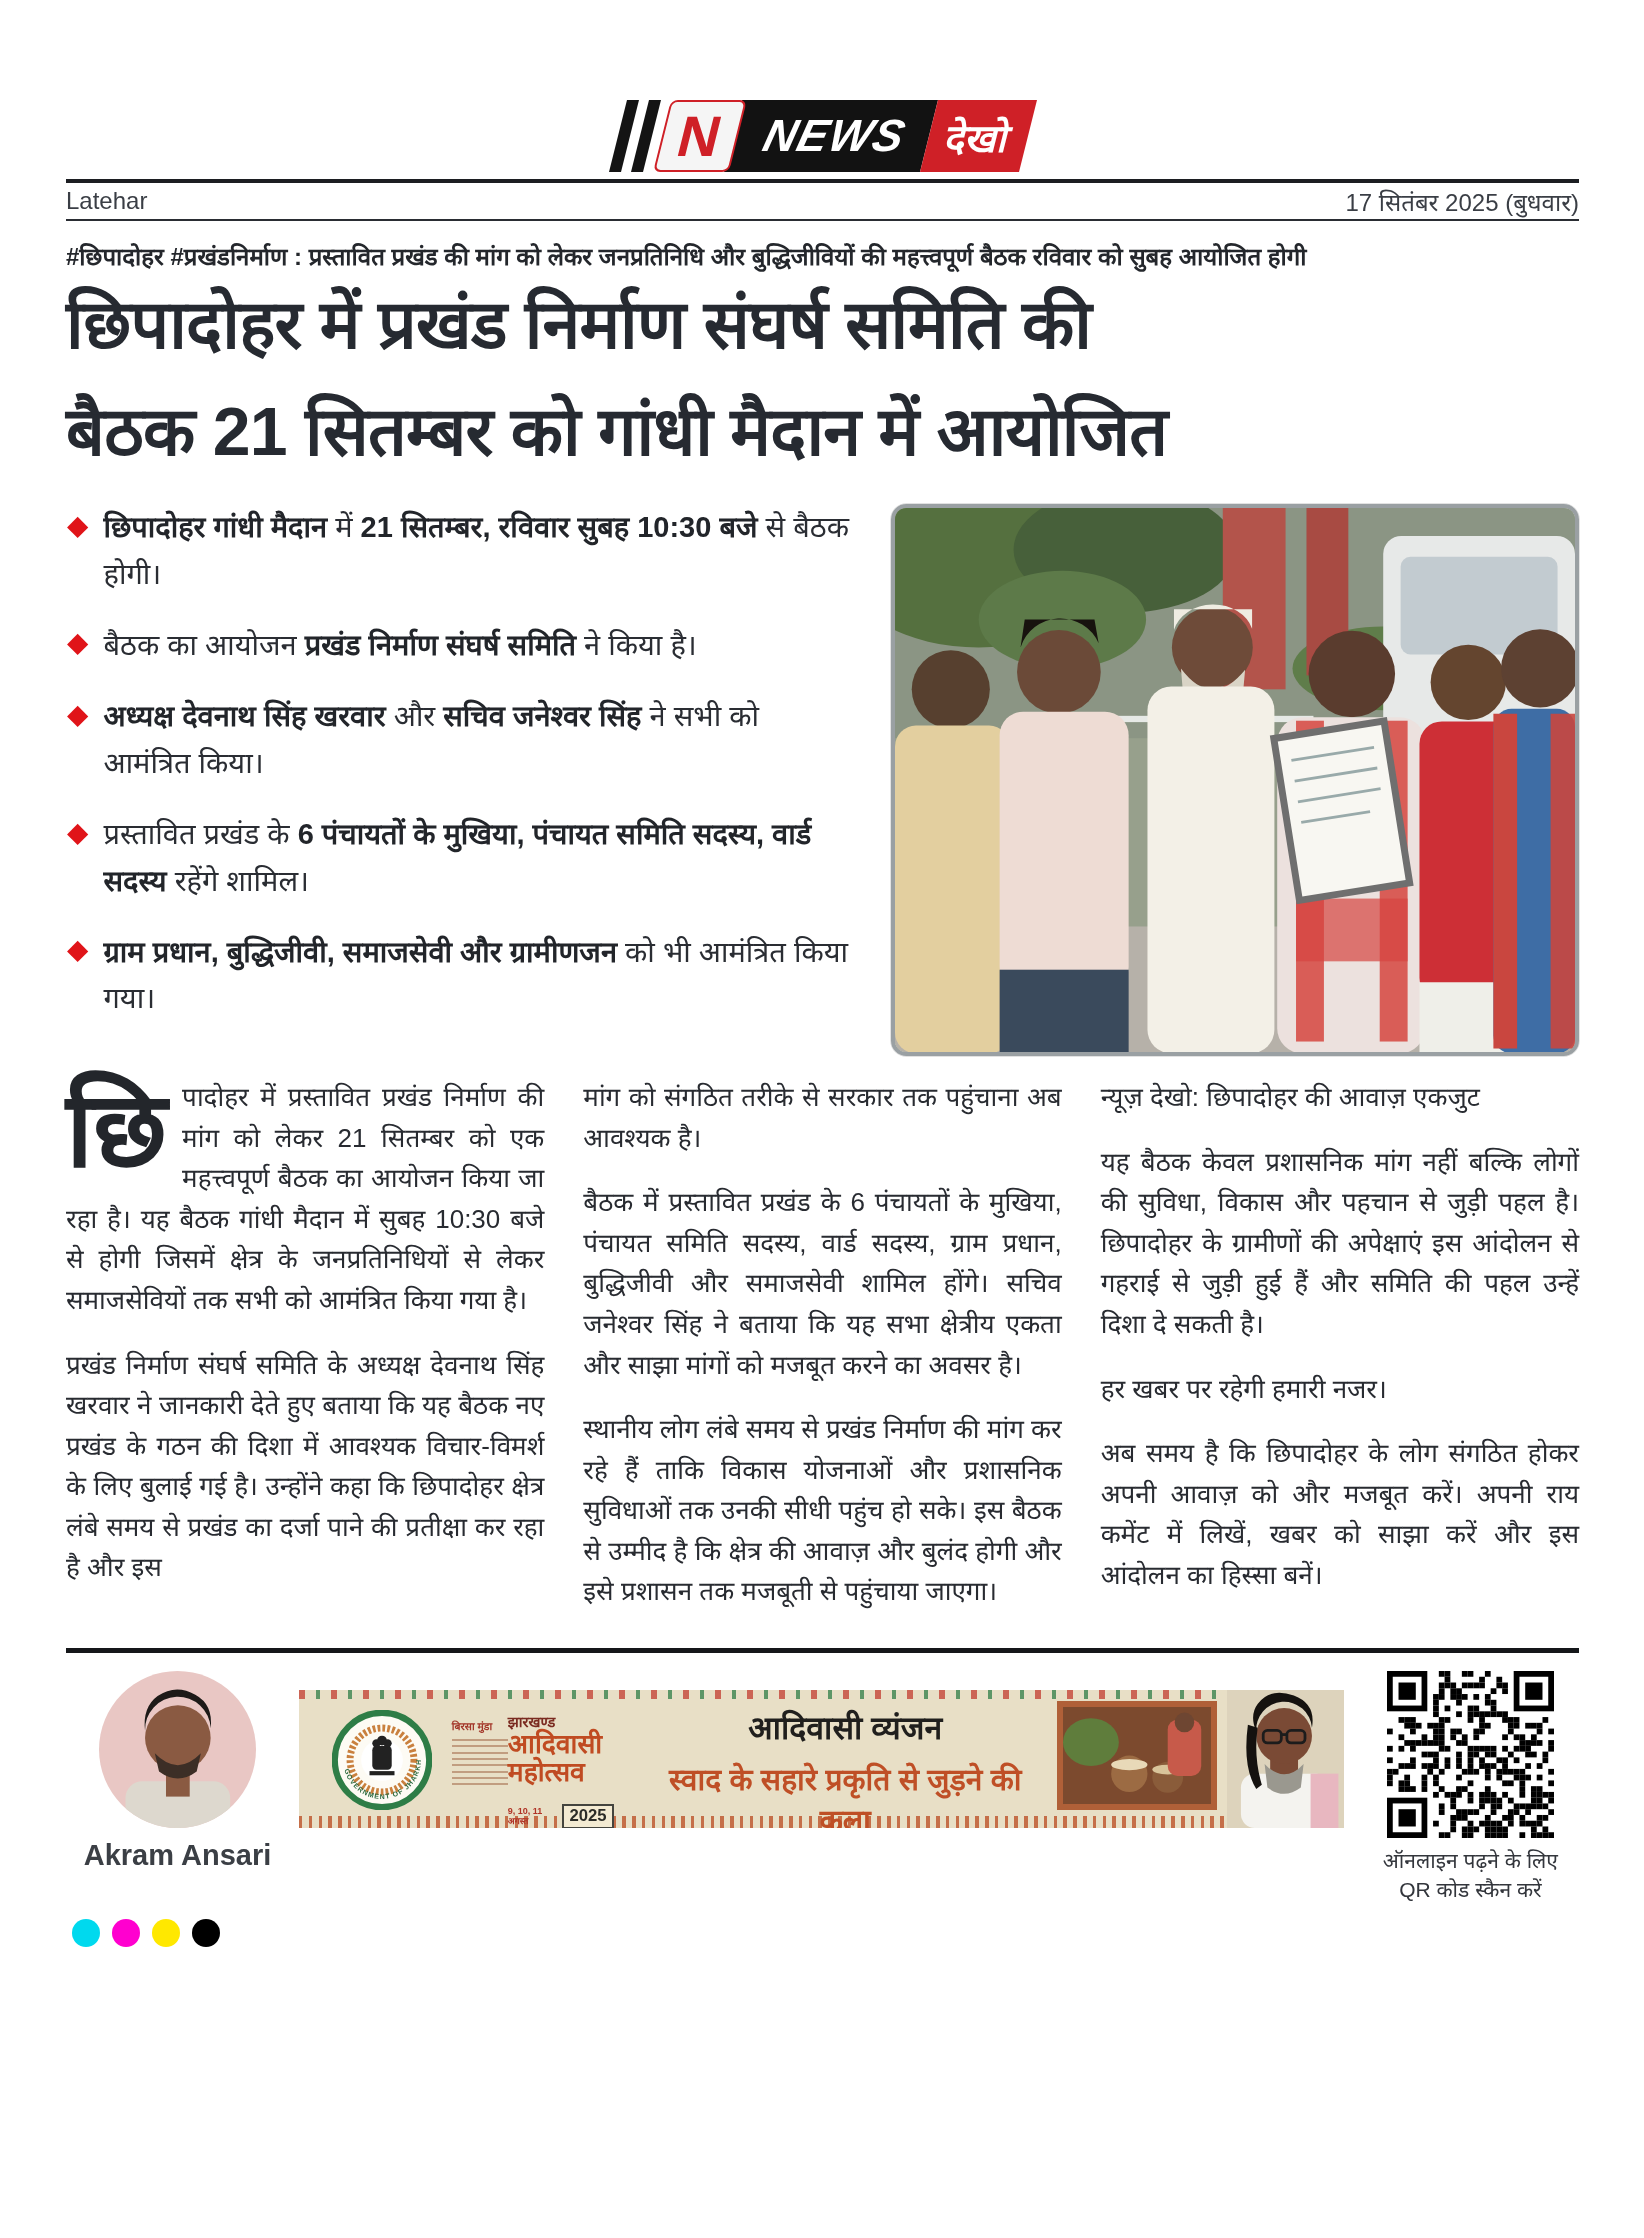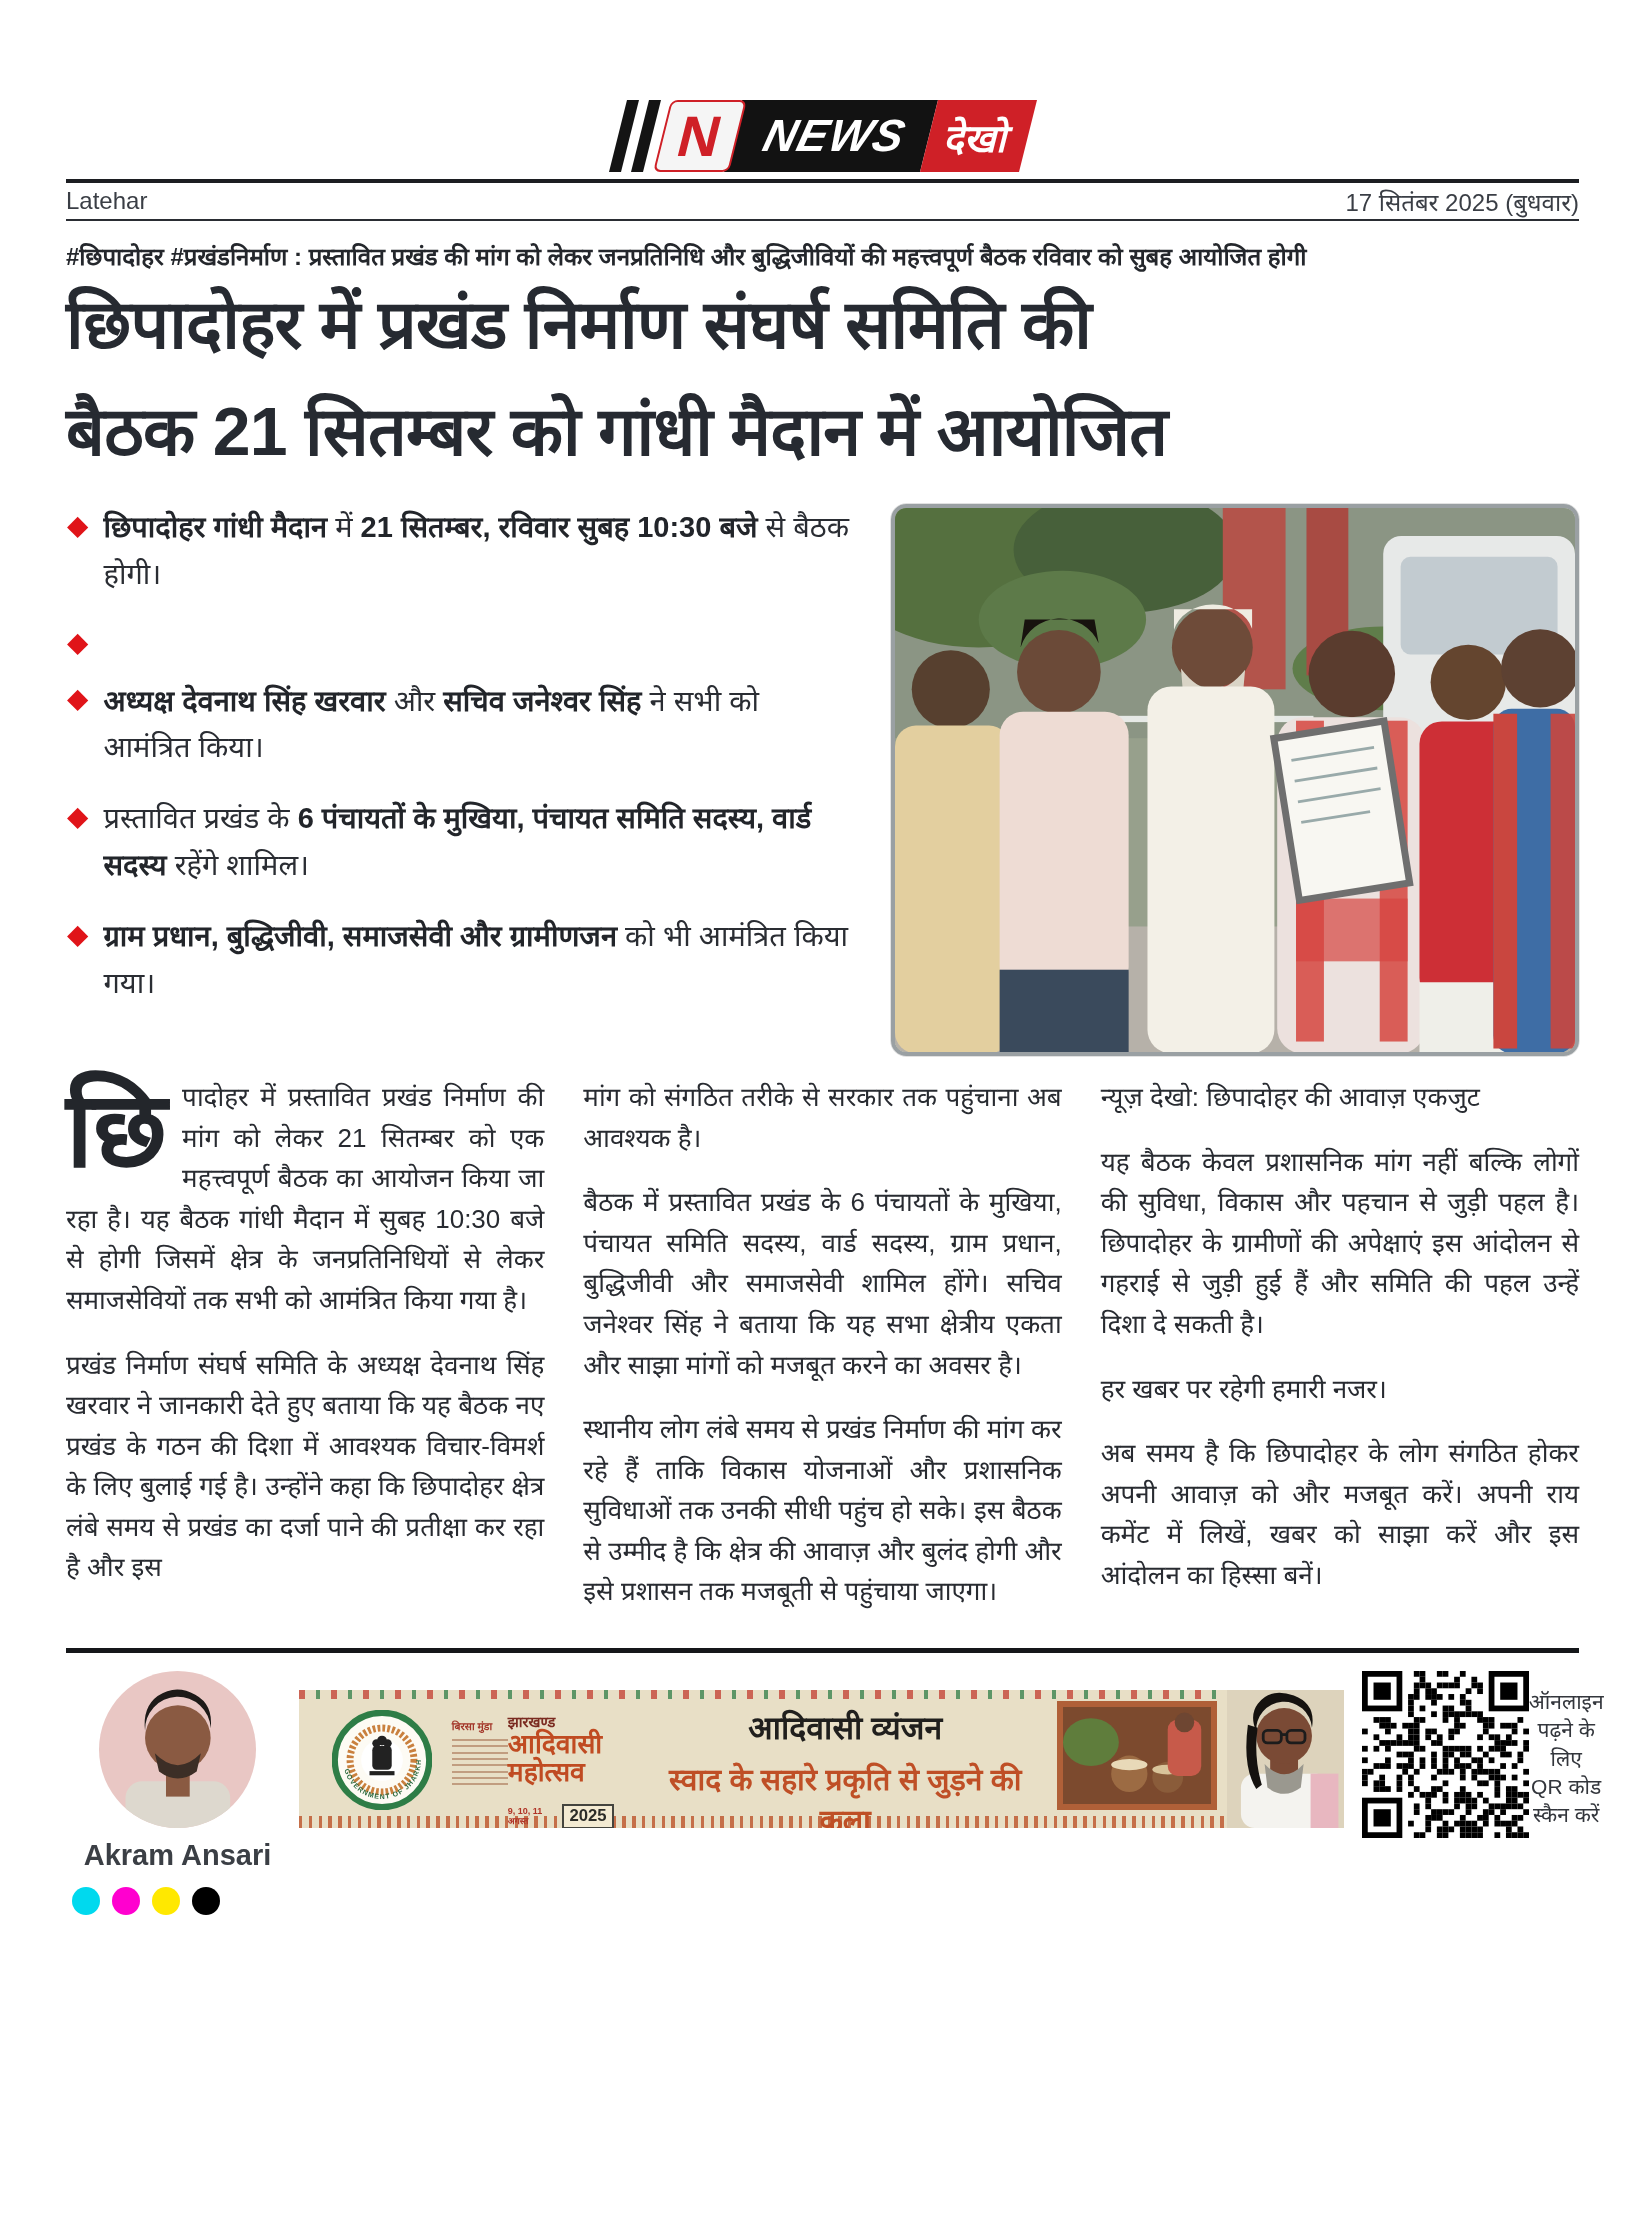--- a/index.html
+++ b/index.html
@@ -78,21 +78,21 @@
   .ad .fest .tag{margin-top:4.2px;font-size:11px;font-weight:700;color:#8a2d1f;line-height:1.3;}
   .ad .center{position:absolute;left:348px;top:15.3px;width:397px;text-align:center;}
   .ad .center .title{font-size:32px;font-weight:800;color:#201f1d;}
   .ad .center .subtitle{margin-top:9.8px;font-size:30px;font-weight:800;color:#bf4f26;}
   .ad .adphoto{position:absolute;left:758px;top:11px;width:160px;height:109px;
       border:6.3px solid #b06038;box-sizing:border-box;}
   .ad .adphoto svg{display:block;width:100%;height:100%;}
   .ad .portrait{position:absolute;right:0;top:0;width:117px;height:138px;}
   .ad .portrait svg{display:block;width:100%;height:100%;}
 
-  .qr-block{flex:1;display:flex;flex-direction:row;align-items:center;}
+  .qr-block{flex:1;display:flex;flex-direction:column;align-items:center;}
   .qr-box{margin-top:0px;width:167px;height:167px;background:#fff;}
   .qr-caption{margin-top:9.8px;font-size:21px;color:#33363c;text-align:center;line-height:1.35;}
 
   .print-marks{display:flex;gap:12px;margin:15.3px 0 0 5.6px;}
   .print-marks .dot{width:28px;height:28px;border-radius:50%;}
 </style>
 </head>
 <body>
 
 <div class="page">
@@ -129,20 +129,21 @@
     </div>
 
     <div class="lead">
       <ul class="bullets">
           <li class="bullet">
             <span class="diamond"></span>
             <span class="btext"><b>छिपादोहर गांधी मैदान</b><span> में </span><b>21 सितम्बर, रविवार सुबह 10:30 बजे</b><span> से बैठक होगी।</span></span>
           </li>
           <li class="bullet">
             <span class="diamond"></span>
+            <span class="btext"><span>बैठक का आयोजन </span><b>प्रखंड निर्माण संघर्ष समिति</b><span> ने किया है।</span></span>
           </li>
           <li class="bullet">
             <span class="diamond"></span>
             <span class="btext"><b>अध्यक्ष देवनाथ सिंह खरवार</b><span> और </span><b>सचिव जनेश्वर सिंह</b><span> ने सभी को आमंत्रित किया।</span></span>
           </li>
           <li class="bullet">
             <span class="diamond"></span>
             <span class="btext"><span>प्रस्तावित प्रखंड के </span><b>6 पंचायतों के मुखिया, पंचायत समिति सदस्य, वार्ड सदस्य</b><span> रहेंगे शामिल।</span></span>
           </li>
           <li class="bullet">

